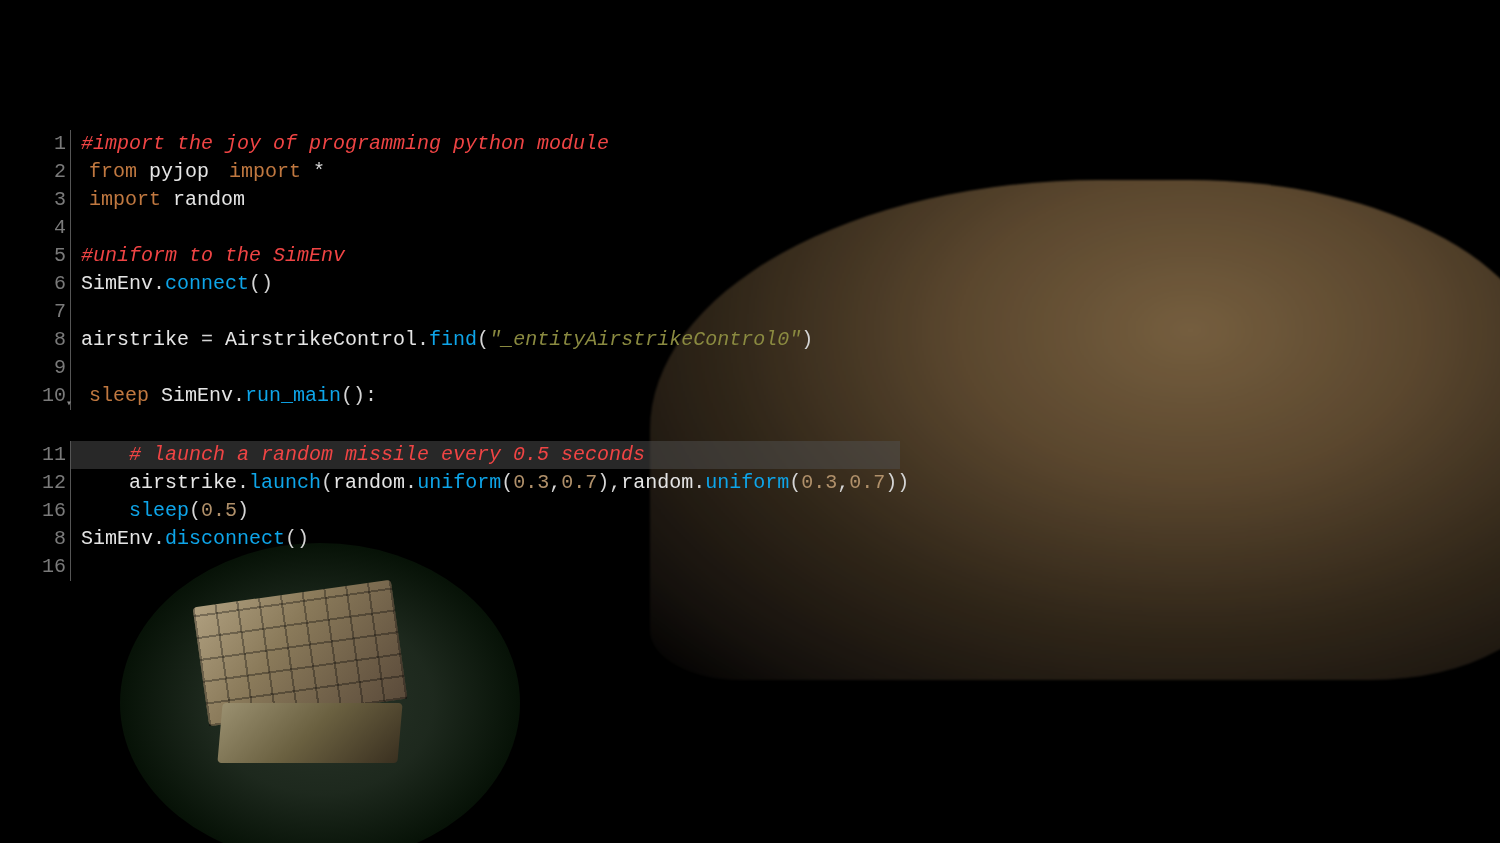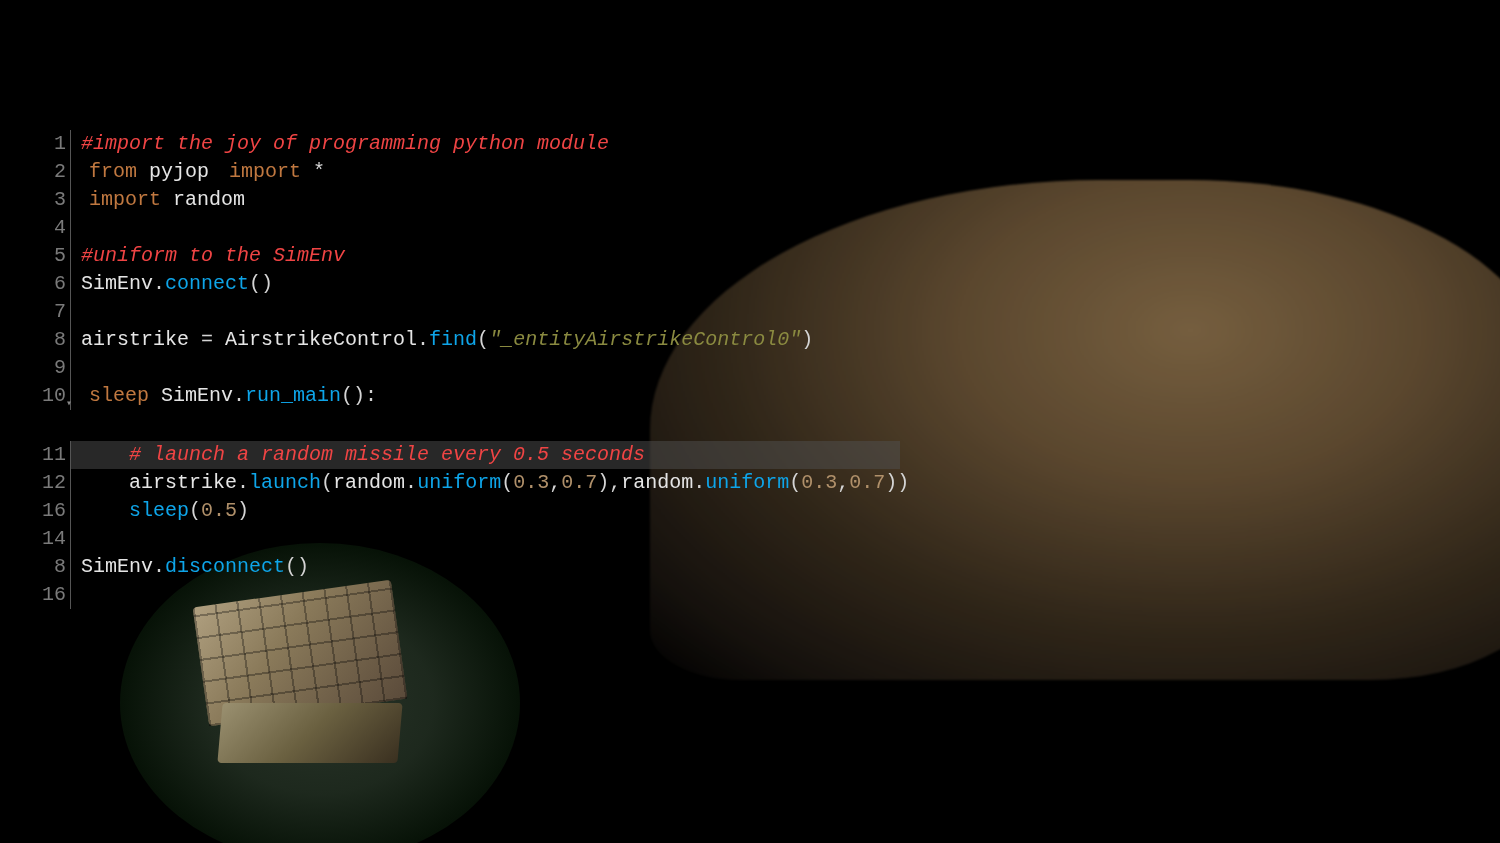--- a/index.html
+++ b/index.html
@@ -198,24 +198,20 @@
     </div>
     <div class="code-line">
       <div class="gutter">12</div>
       <div class="code-content"><span>    </span><span class="tok-module">airstrike</span><span class="tok-punct">.</span><span class="tok-function">launch</span><span class="tok-punct">(</span><span class="tok-module">random</span><span class="tok-punct">.</span><span class="tok-function">uniform</span><span class="tok-punct">(</span><span class="tok-number">0.3</span><span class="tok-punct">,</span><span class="tok-number">0.7</span><span class="tok-punct">),</span><span class="tok-module">random</span><span class="tok-punct">.</span><span class="tok-function">uniform</span><span class="tok-punct">(</span><span class="tok-number">0.3</span><span class="tok-punct">,</span><span class="tok-number">0.7</span><span class="tok-punct">))</span></div>
     </div>
     <div class="code-line">
       <div class="gutter">16</div>
       <div class="code-content"><span>    </span><span class="tok-function">sleep</span><span class="tok-punct">(</span><span class="tok-number">0.5</span><span class="tok-punct">)</span></div>
     </div>
     <div class="code-line">
-      <div class="gutter">14</div>
-      <div class="code-content"></div>
-    </div>
-    <div class="code-line">
       <div class="gutter">8</div>
       <div class="code-content"><span class="tok-class">SimEnv</span><span class="tok-punct">.</span><span class="tok-function">disconnect</span><span class="tok-punct">()</span></div>
     </div>
     <div class="code-line">
       <div class="gutter">16</div>
       <div class="code-content"></div>
     </div>
   </div>
 
 </body></html>

